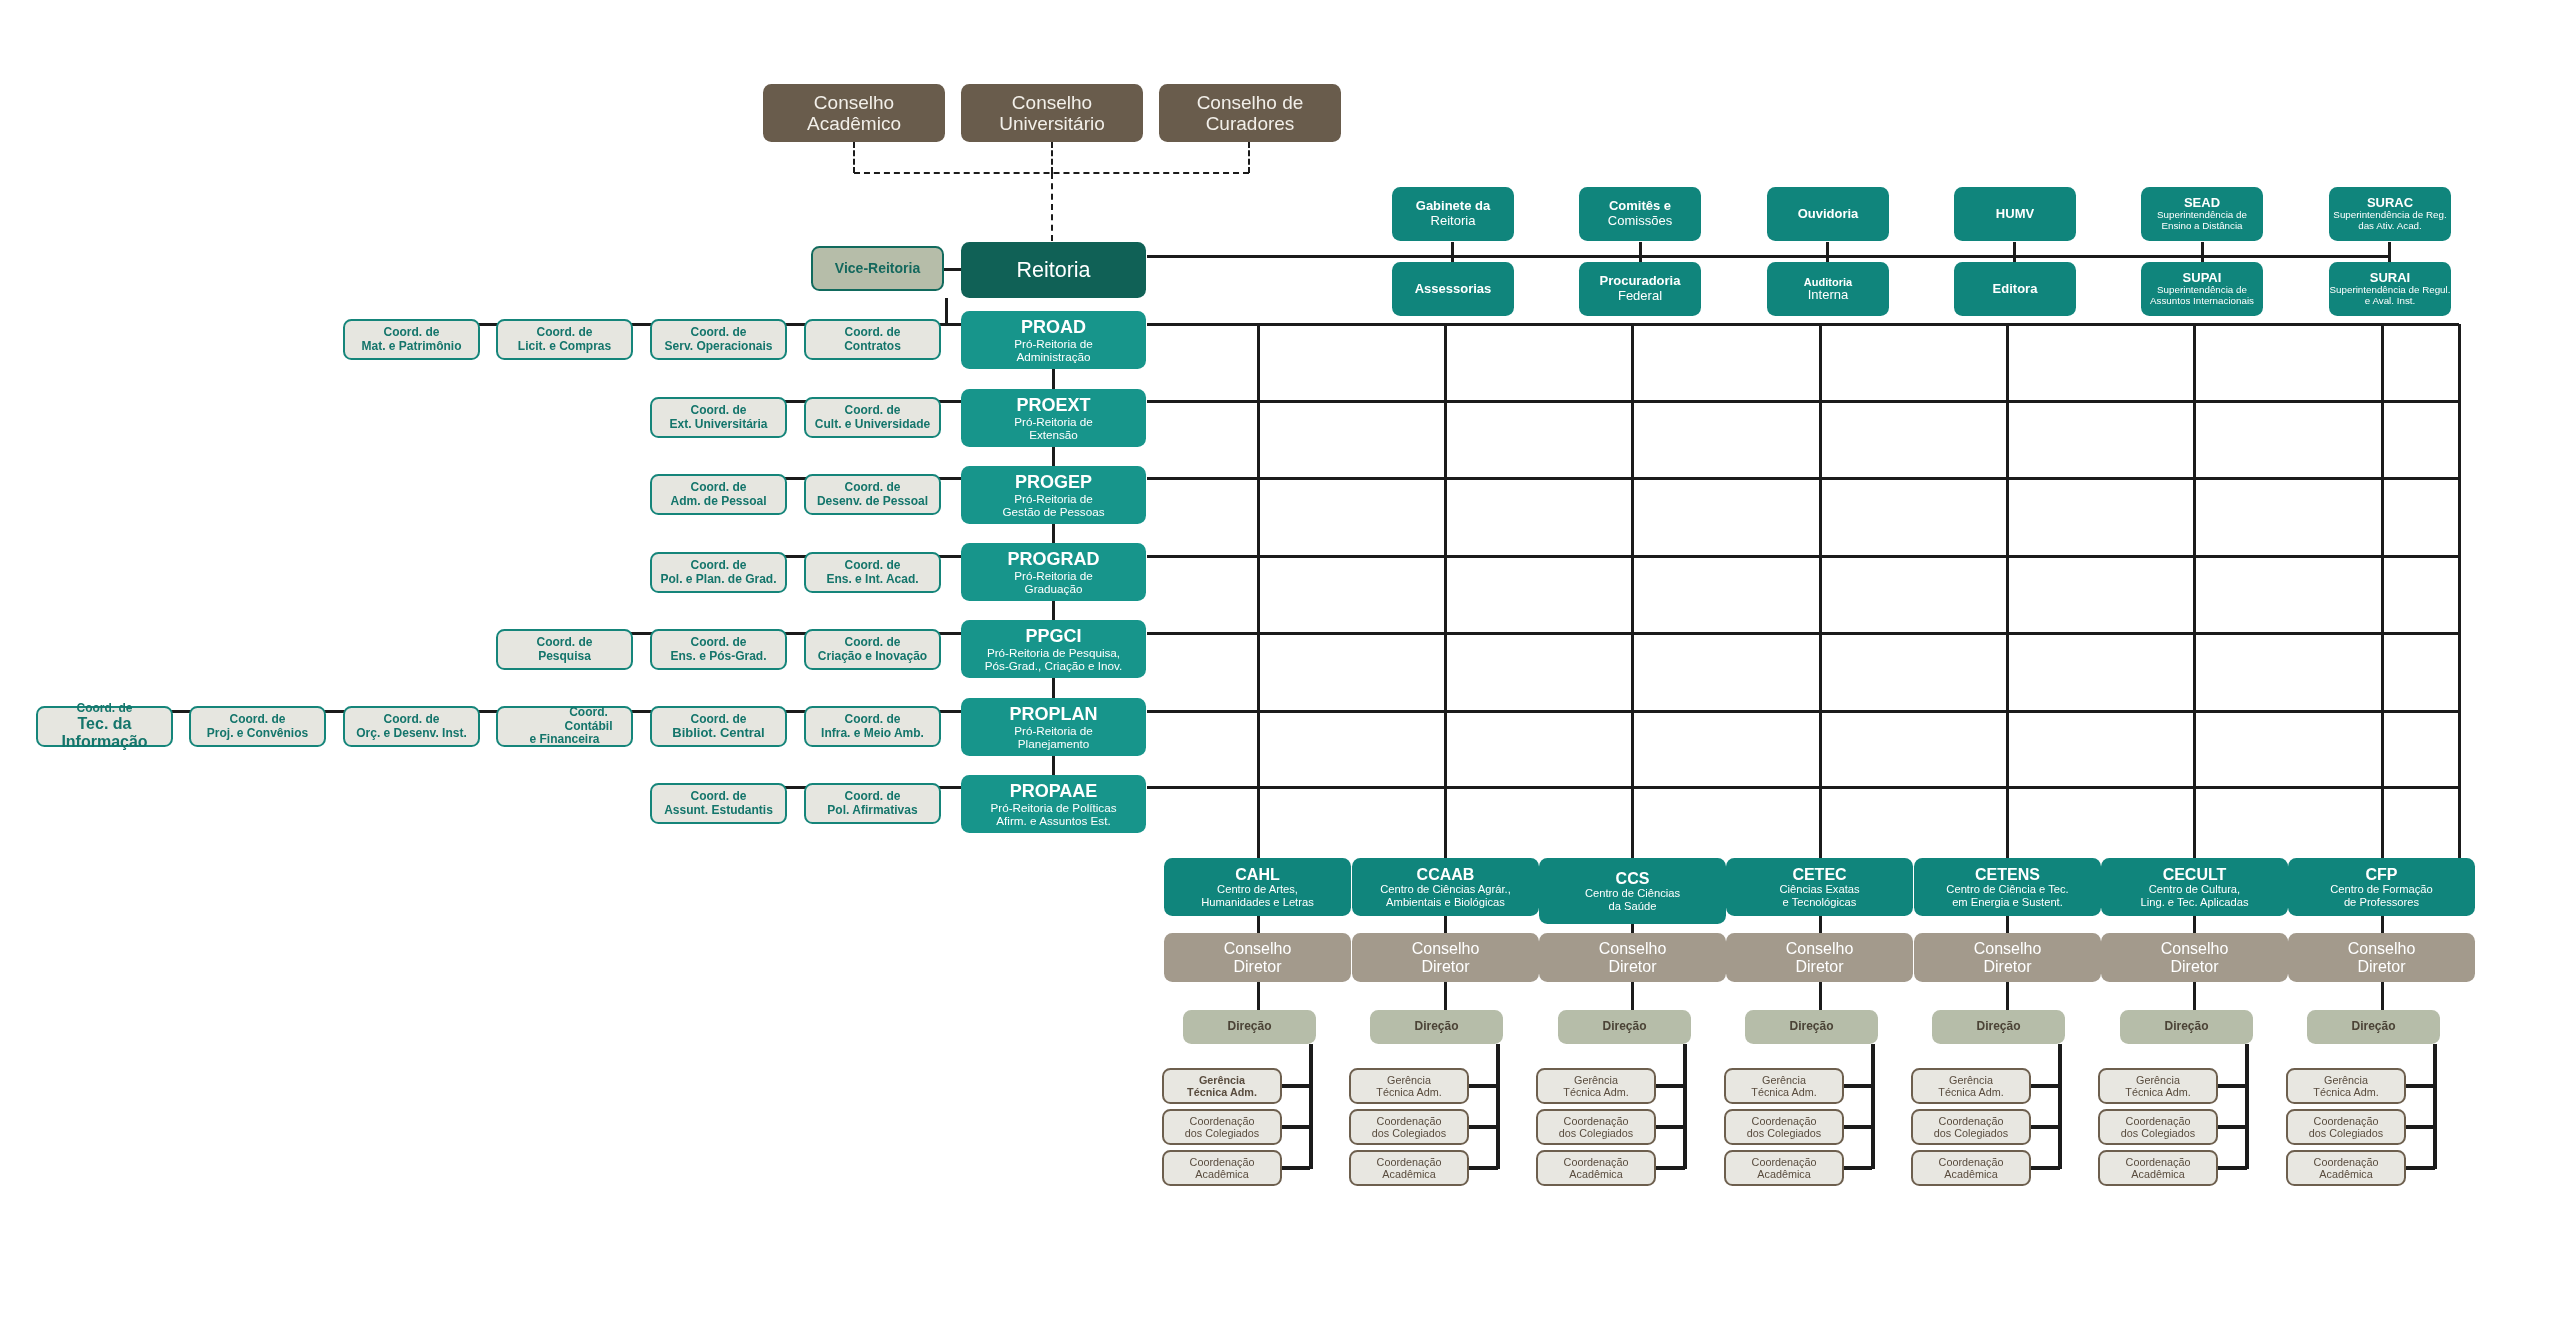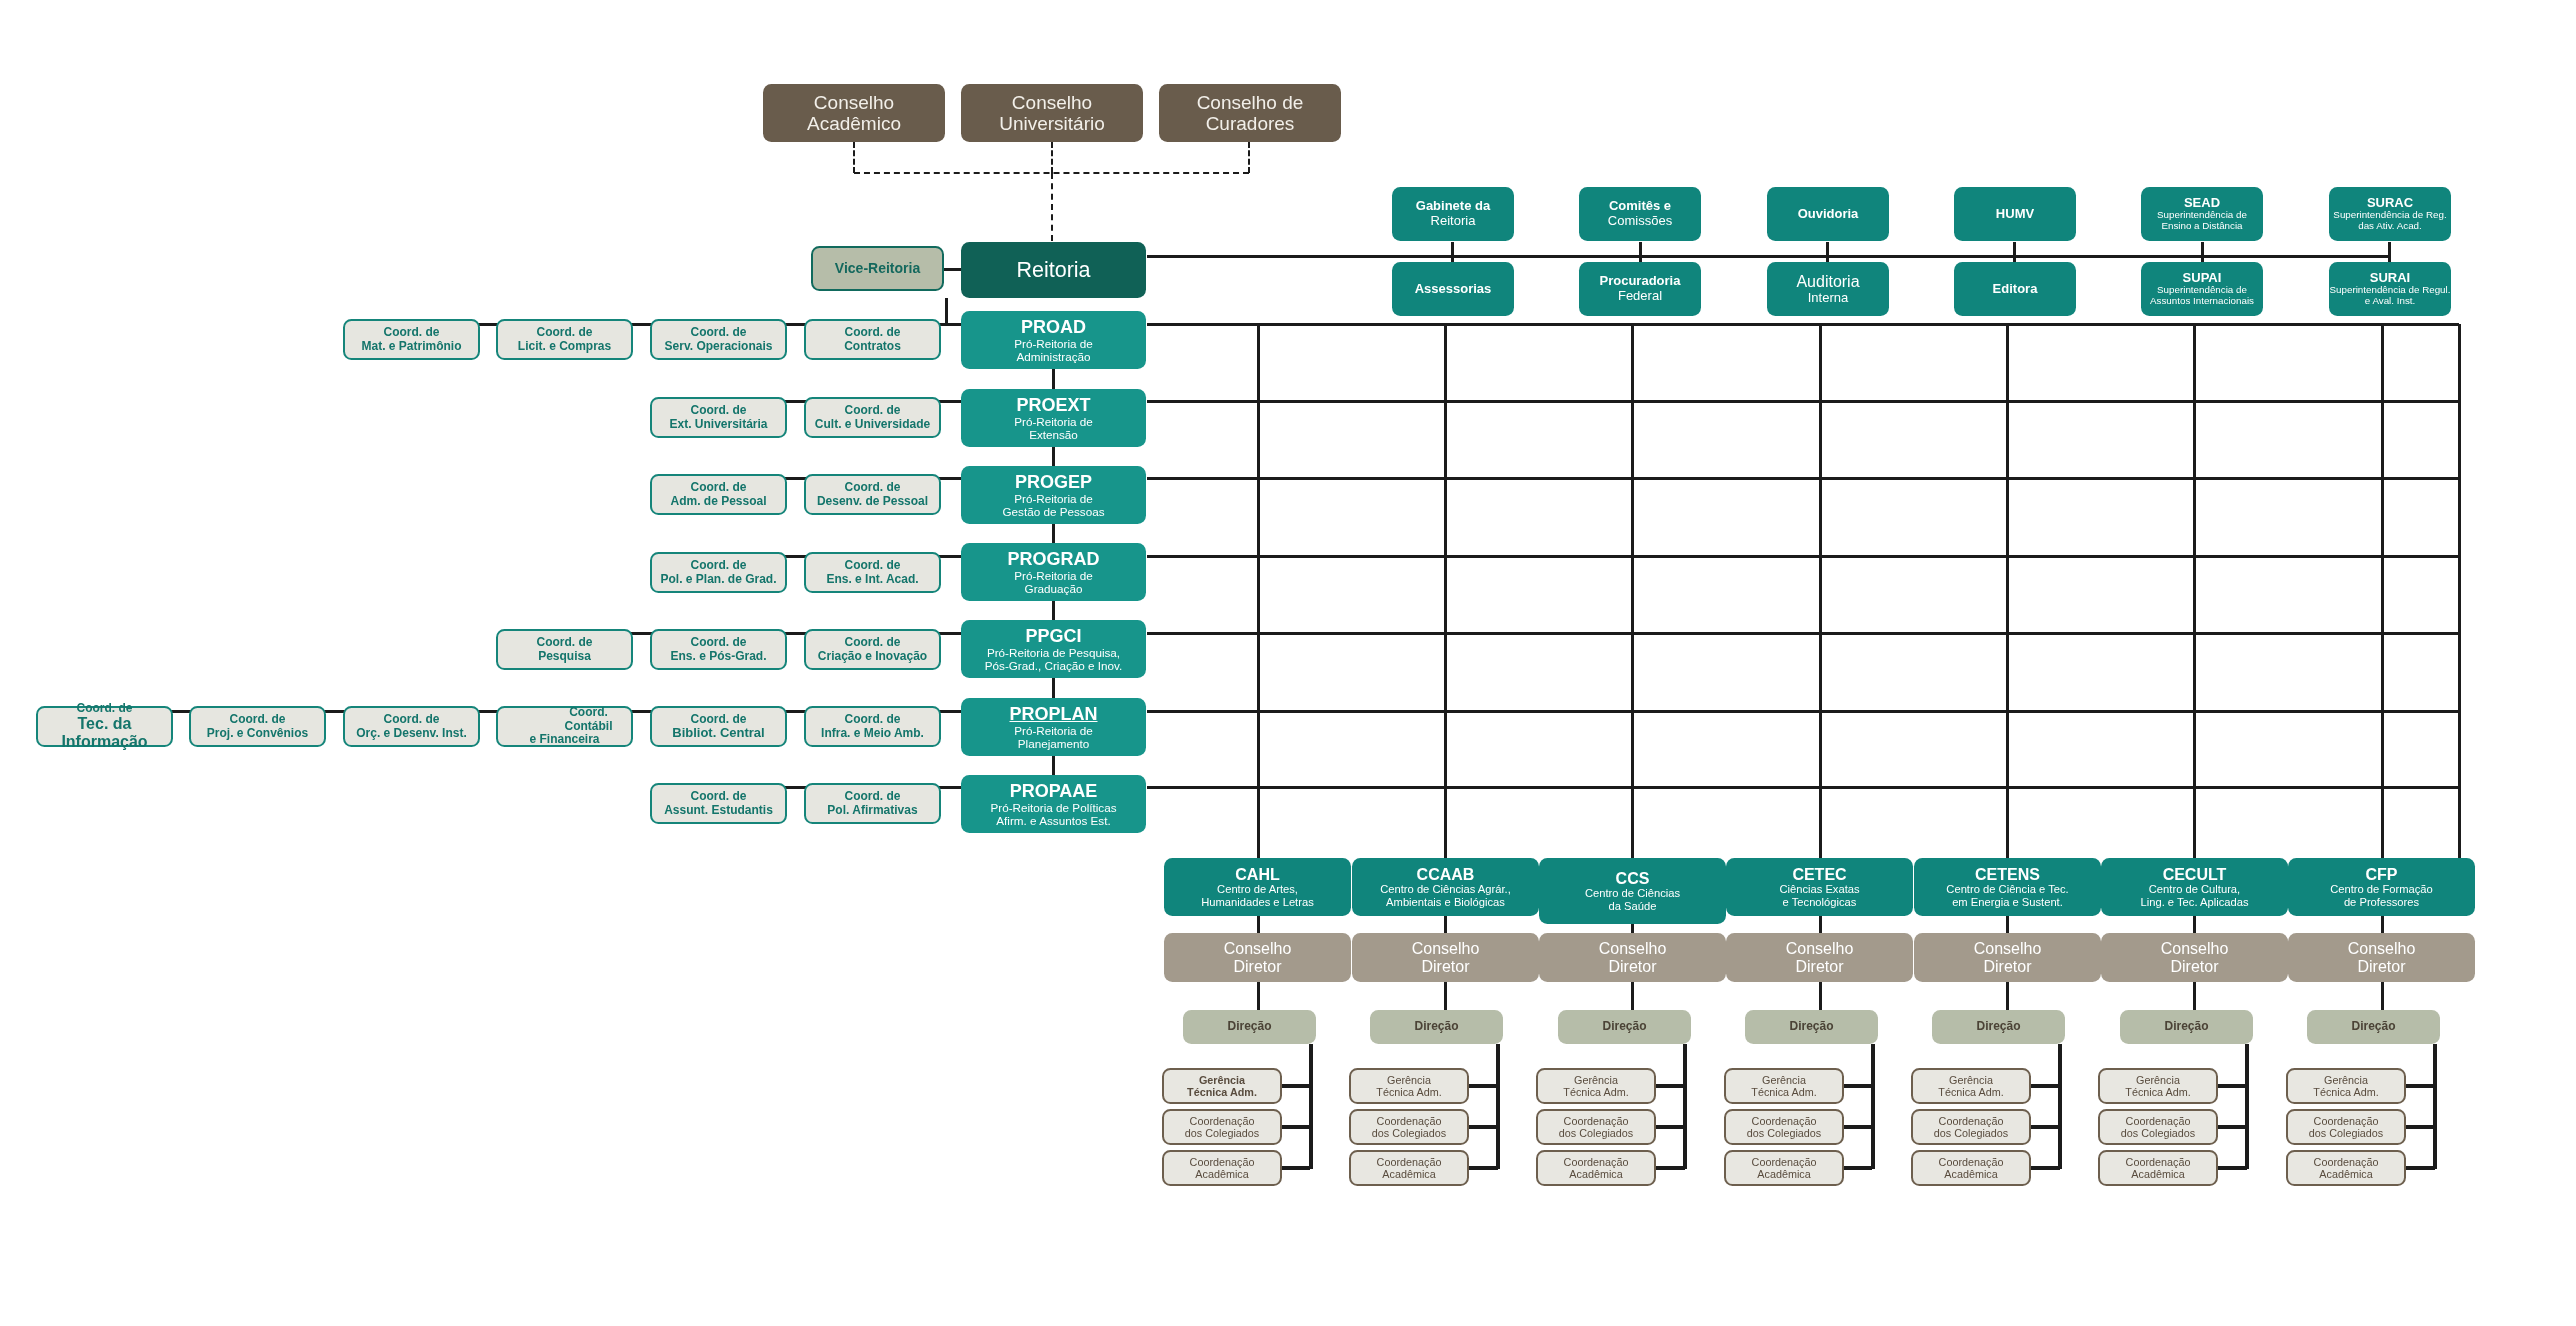--- a/index.html
+++ b/index.html
@@ -190,21 +190,21 @@
         <div class="" style="font-size: 9.8px;">Superintendência de Reg. das Ativ. Acad.</div>
       </div>
       <div class="box teal2" style="left: 1392px; top: 262px; width: 122px; height: 54px;">
         <div class="" style="font-size: 13px; font-weight: bold;">Assessorias</div>
       </div>
       <div class="box teal2" style="left: 1579px; top: 262px; width: 122px; height: 54px;">
         <div class="" style="font-size: 13px; font-weight: bold;">Procuradoria</div>
         <div class="" style="font-size: 13px;">Federal</div>
       </div>
       <div class="box teal2" style="left: 1767px; top: 262px; width: 122px; height: 54px;">
-        <div class="" style="font-size: 16px; font-weight: normal;">Auditoria</div>
+        <div class="" style="font-size: 11px; font-weight: bold;">Auditoria</div>
         <div class="" style="font-size: 13px;">Interna</div>
       </div>
       <div class="box teal2" style="left: 1954px; top: 262px; width: 122px; height: 54px;">
         <div class="" style="font-size: 13px; font-weight: bold;">Editora</div>
       </div>
       <div class="box teal2" style="left: 2141px; top: 262px; width: 122px; height: 54px;">
         <div class="" style="font-size: 13px; font-weight: bold;">SUPAI</div>
         <div class="" style="font-size: 9.8px;">Superintendência de Assuntos Internacionais</div>
       </div>
       <div class="box teal2" style="left: 2329px; top: 262px; width: 122px; height: 54px;">
@@ -230,21 +230,21 @@
         <div class="" style="font-size: 18px; font-weight: bold;">PROGRAD</div>
         <div class="" style="font-size: 11.7px;">Pró-Reitoria de</div>
         <div class="" style="font-size: 11.7px;">Graduação</div>
       </div>
       <div class="box teal" style="left: 961px; top: 620px; width: 185px; height: 58px;">
         <div class="" style="font-size: 18px; font-weight: bold;">PPGCI</div>
         <div class="" style="font-size: 11.7px;">Pró-Reitoria de Pesquisa,</div>
         <div class="" style="font-size: 11.7px;">Pós-Grad., Criação e Inov.</div>
       </div>
       <div class="box teal" style="left: 961px; top: 698px; width: 185px; height: 58px;">
-        <div class="" style="font-size: 18px; font-weight: bold; text-decoration: underline;">PROPLAN</div>
+        <div class="" style="font-size: 18px; font-weight: bold;">PROPLAN</div>
         <div class="" style="font-size: 11.7px;">Pró-Reitoria de</div>
         <div class="" style="font-size: 11.7px;">Planejamento</div>
       </div>
       <div class="box teal" style="left: 961px; top: 775px; width: 185px; height: 58px;">
         <div class="" style="font-size: 18px; font-weight: bold;">PROPAAE</div>
         <div class="" style="font-size: 11.7px;">Pró-Reitoria de Políticas</div>
         <div class="" style="font-size: 11.7px;">Afirm. e Assuntos Est.</div>
       </div>
       <div class="box lightbox" style="left: 804px; top: 319px; width: 137px; height: 41px;">
         <div class="" style="font-size: 12px; font-weight: bold;">Coord. de</div>

